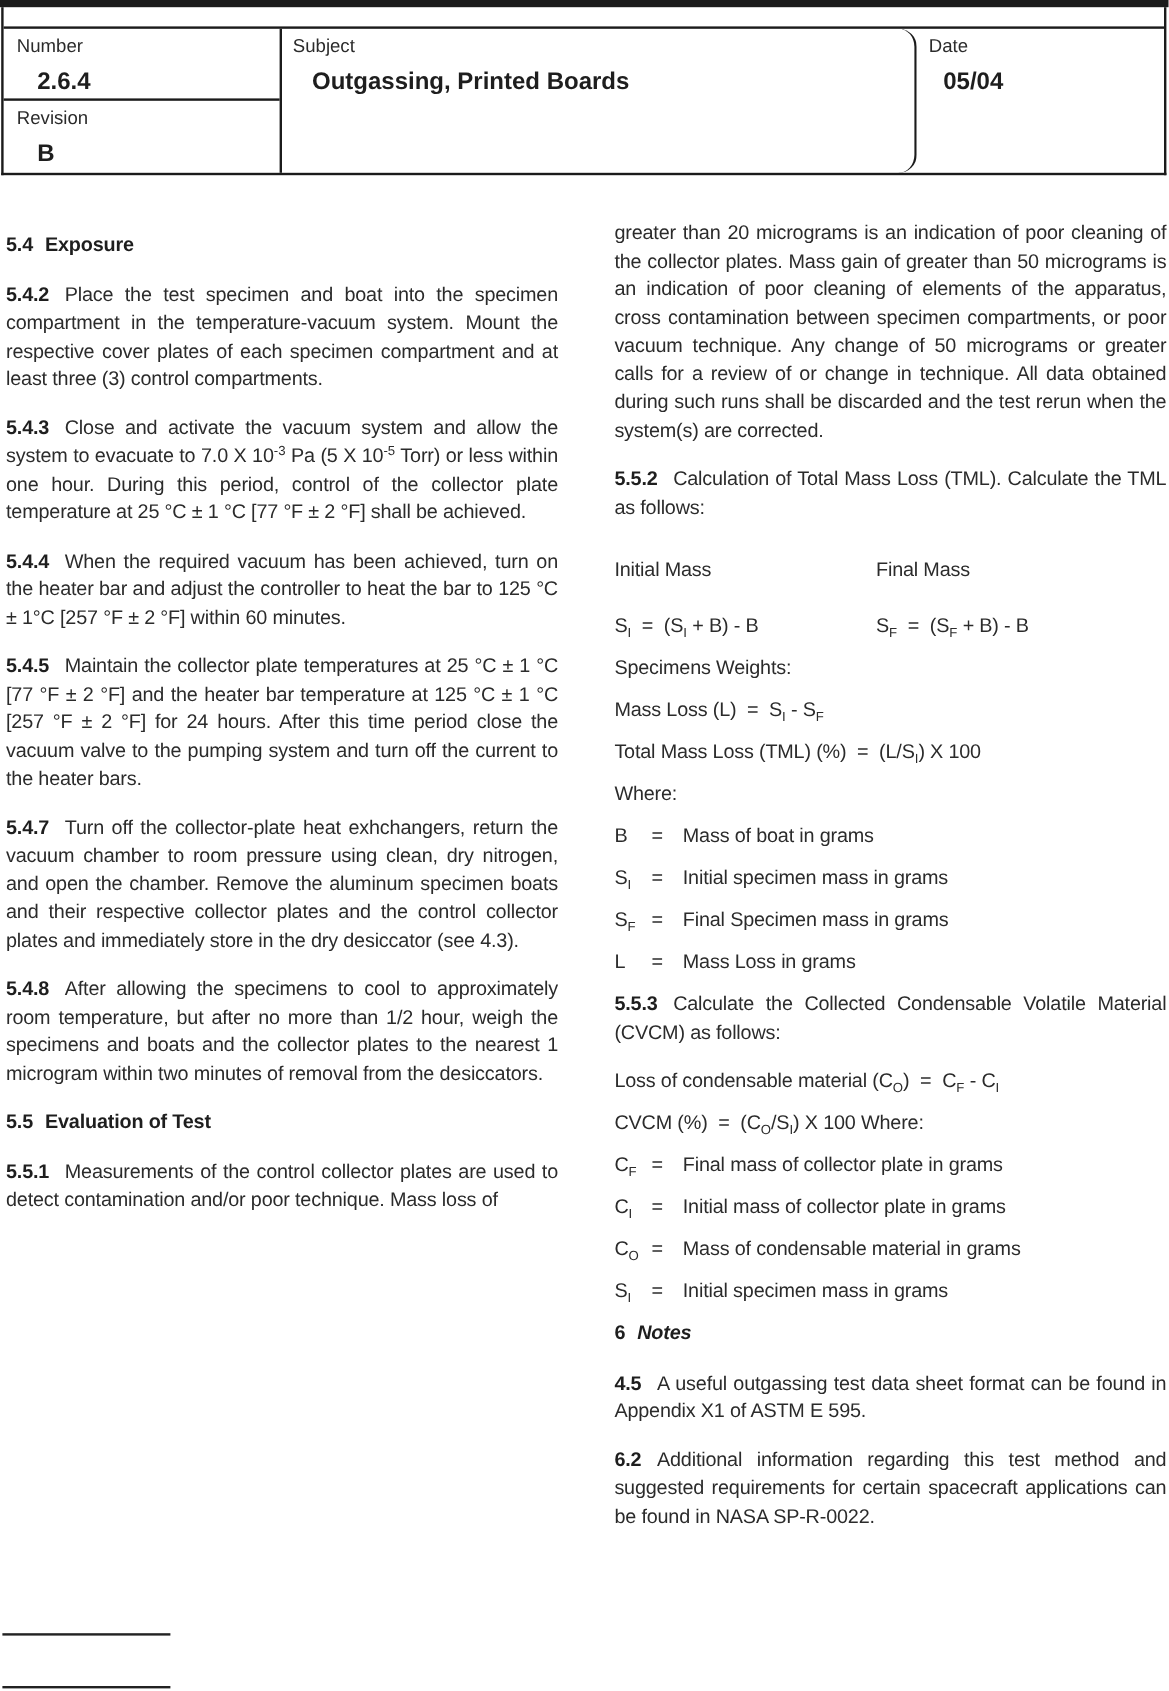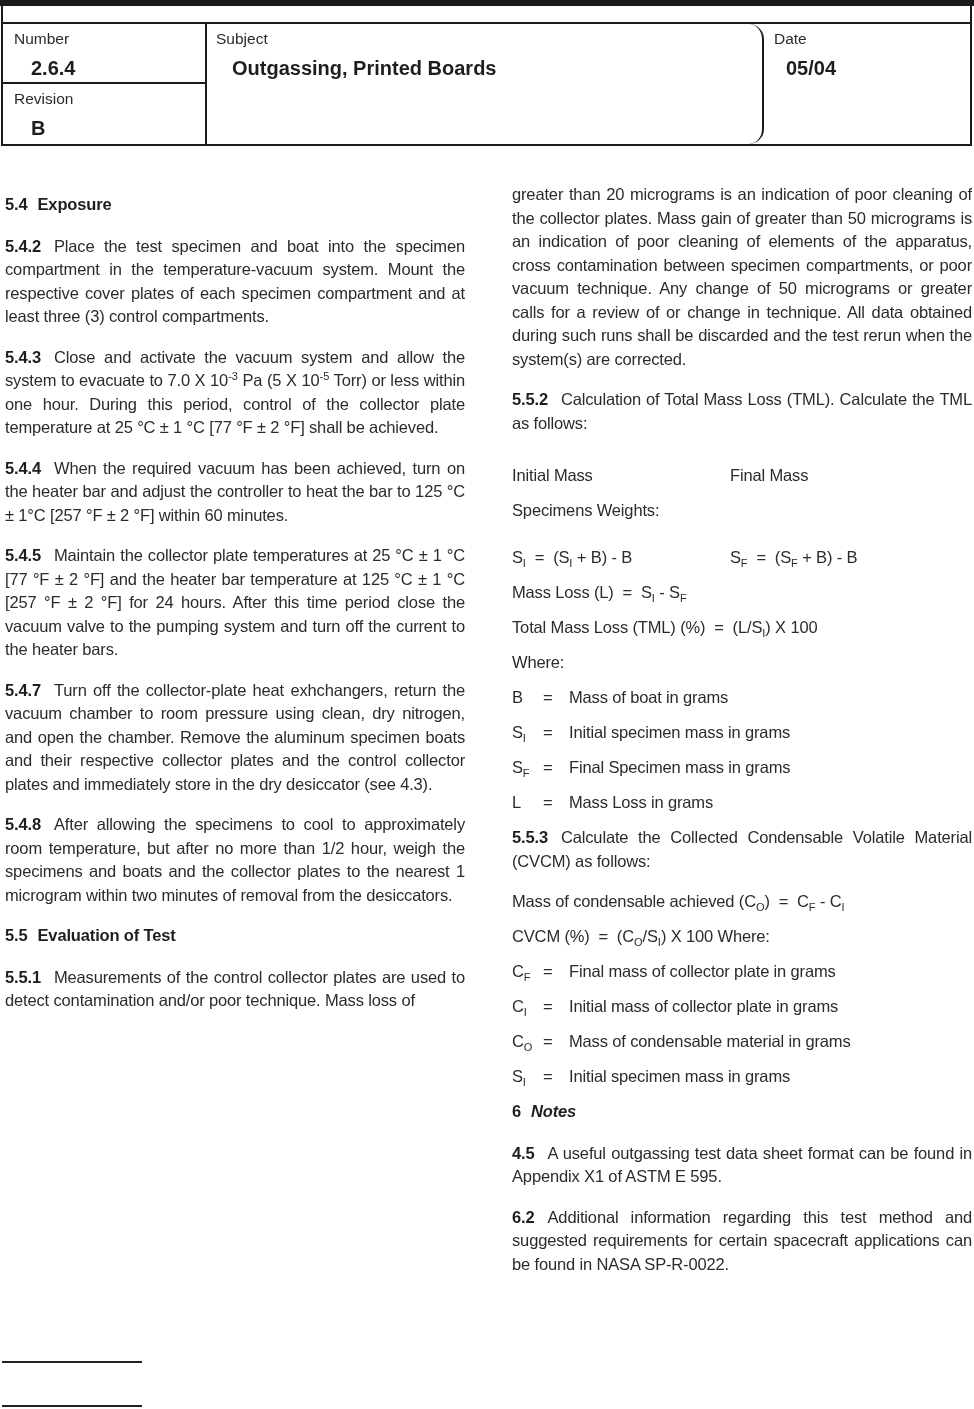--- a/index.html
+++ b/index.html
@@ -22,21 +22,21 @@
   .header-frame {
     position: absolute; top: 6px; left: 1px;
     width: 971px; height: 140px;
     border-left: 2px solid #1b1b1b;
     border-right: 2px solid #1b1b1b;
     border-bottom: 2px solid #1b1b1b;
     box-sizing: border-box;
   }
   .strip { height: 16px; border-bottom: 2px solid #1b1b1b; }
   .hrow { display: flex; height: calc(100% - 18px); }
-  .hc1 { width: 204px; border-right: 2px solid #1b1b1b; box-sizing: border-box; display: flex; flex-direction: column; }
+  .hc1 { width: 232px; border-right: 2px solid #1b1b1b; box-sizing: border-box; display: flex; flex-direction: column; }
   .hcell-top { height: 60px; border-bottom: 2px solid #1b1b1b; box-sizing: border-box; padding: 6px 0 0 11px; }
   .hcell-bot { flex: 1; padding: 6px 0 0 11px; }
   .hc2 { flex: 1; border-right: 2px solid #1b1b1b; box-sizing: border-box; padding: 6px 0 0 9px; border-radius: 15px; }
   .hc3 { width: 196px; padding: 6px 0 0 10px; }
   .hlabel { font-size: 15.5px; color: #2b2b2b; }
   .hval { font-weight: bold; font-size: 20px; margin: 9px 0 0 17px; color: #1e1e1e; }
   .hc2 .hval { margin-left: 16px; }
   .hc3 .hval { margin-left: 12px; }
 
   
@@ -128,24 +128,24 @@
       <p class="just"><b class="pnum">5.5.1</b><span>Measurements of the control collector plates are used to detect contamination and/or poor technique. Mass loss of</span></p>
     </div>
 
     <div class="col">
       <p class="just">greater than 20 micrograms is an indication of poor cleaning of the collector plates. Mass gain of greater than 50 micrograms is an indication of poor cleaning of elements of the apparatus, cross contamination between specimen compartments, or poor vacuum technique. Any change of 50 micrograms or greater calls for a review of or change in technique. All data obtained during such runs shall be discarded and the test rerun when the system(s) are corrected.</p>
 
       <p class="just"><b class="pnum">5.5.2</b><span>Calculation of Total Mass Loss (TML). Calculate the TML as follows:</span></p>
 
       <p class="fline tabrow"><span class="tfirst">Initial Mass</span><span>Final Mass</span></p>
 
+      <p class="fline tabrow"><span class="tfirst"><span>S</span><sub>I</sub><span>  =  (S</span><sub>I</sub><span> + B) - B</span></span><span><span>S</span><sub>F</sub><span>  =  (S</span><sub>F</sub><span> + B) - B</span></span></p>
+
       <p class="fline">Specimens Weights:</p>
 
-      <p class="fline tabrow"><span class="tfirst"><span>S</span><sub>I</sub><span>  =  (S</span><sub>I</sub><span> + B) - B</span></span><span><span>S</span><sub>F</sub><span>  =  (S</span><sub>F</sub><span> + B) - B</span></span></p>
-
       <p class="fline"><span>Mass Loss (L)  =  S</span><sub>I</sub><span> - S</span><sub>F</sub></p>
 
       <p class="fline"><span>Total Mass Loss (TML) (%)  =  (L/S</span><sub>I</sub><span>) X 100</span></p>
 
       <p class="fline">Where:</p>
 
       <div class="def">
           <span class="sym"><span>B</span></span>
           <span class="eq">=</span>
           <span class="val">Mass of boat in grams</span>
@@ -161,21 +161,21 @@
           <span class="val">Final Specimen mass in grams</span>
         </div>
       <div class="def">
           <span class="sym"><span>L</span></span>
           <span class="eq">=</span>
           <span class="val">Mass Loss in grams</span>
         </div>
 
       <p class="just mt8"><b class="pnum">5.5.3</b><span>Calculate the Collected Condensable Volatile Material (CVCM) as follows:</span></p>
 
-      <p class="fline"><span>Mass of condensable achieved (C</span><sub>O</sub><span>)  =  C</span><sub>F</sub><span> - C</span><sub>I</sub></p>
+      <p class="fline"><span>Loss of condensable material (C</span><sub>O</sub><span>)  =  C</span><sub>F</sub><span> - C</span><sub>I</sub></p>
 
       <p class="fline"><span>CVCM (%)  =  (C</span><sub>O</sub><span>/S</span><sub>I</sub><span>) X 100 Where:</span></p>
 
       <div class="def">
           <span class="sym"><span>C</span><sub>F</sub></span>
           <span class="eq">=</span>
           <span class="val">Final mass of collector plate in grams</span>
         </div>
       <div class="def">
           <span class="sym"><span>C</span><sub>I</sub></span>

